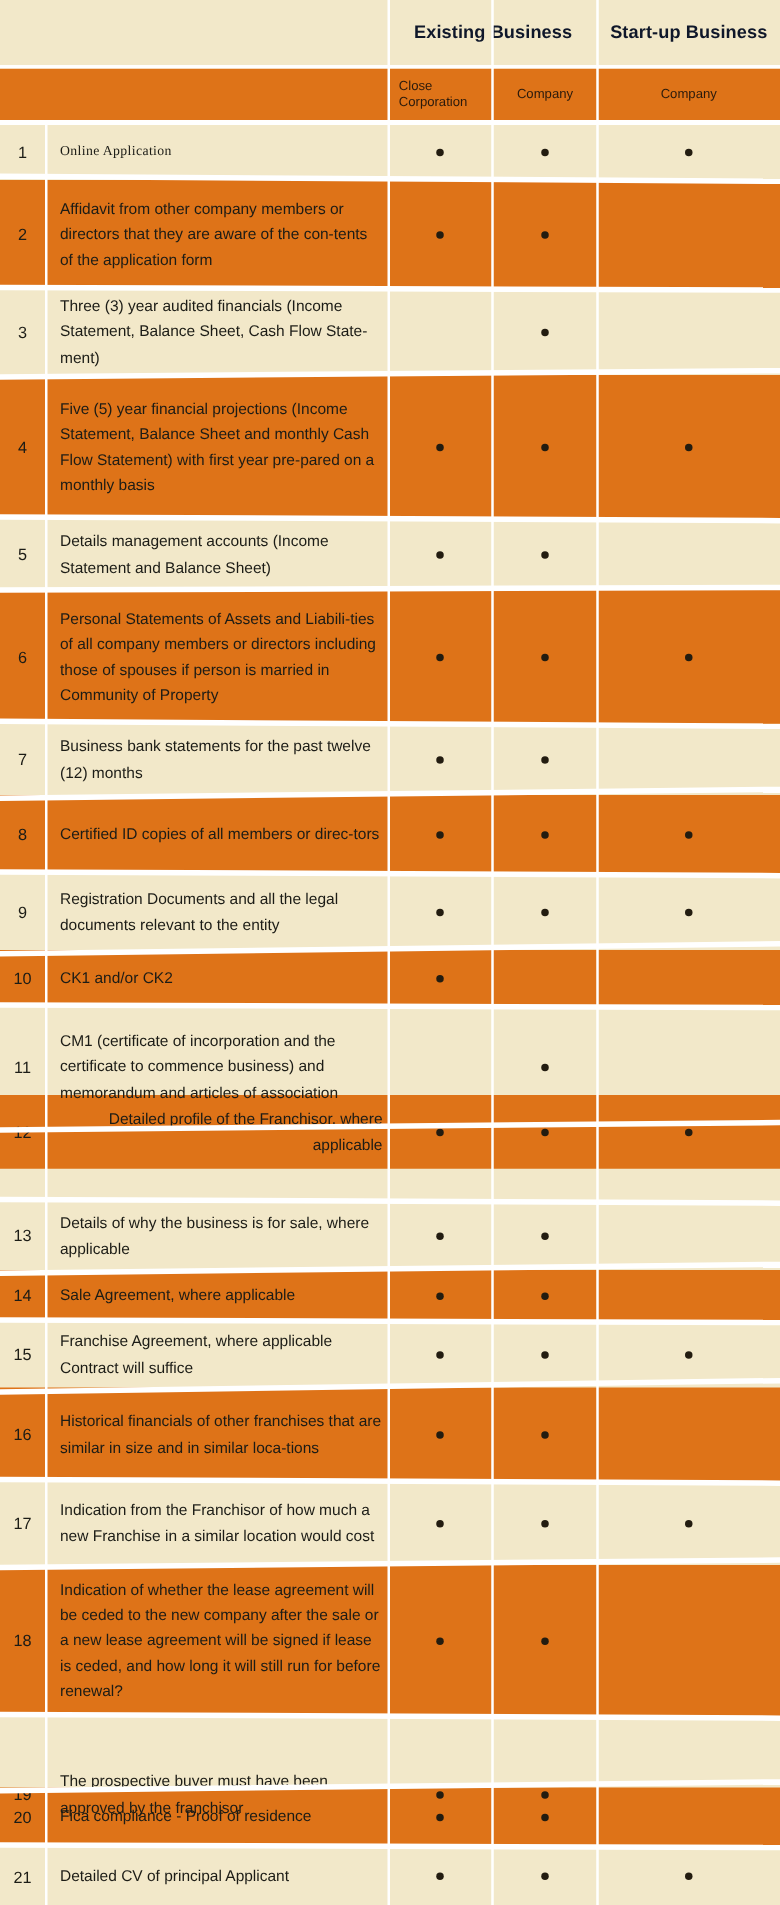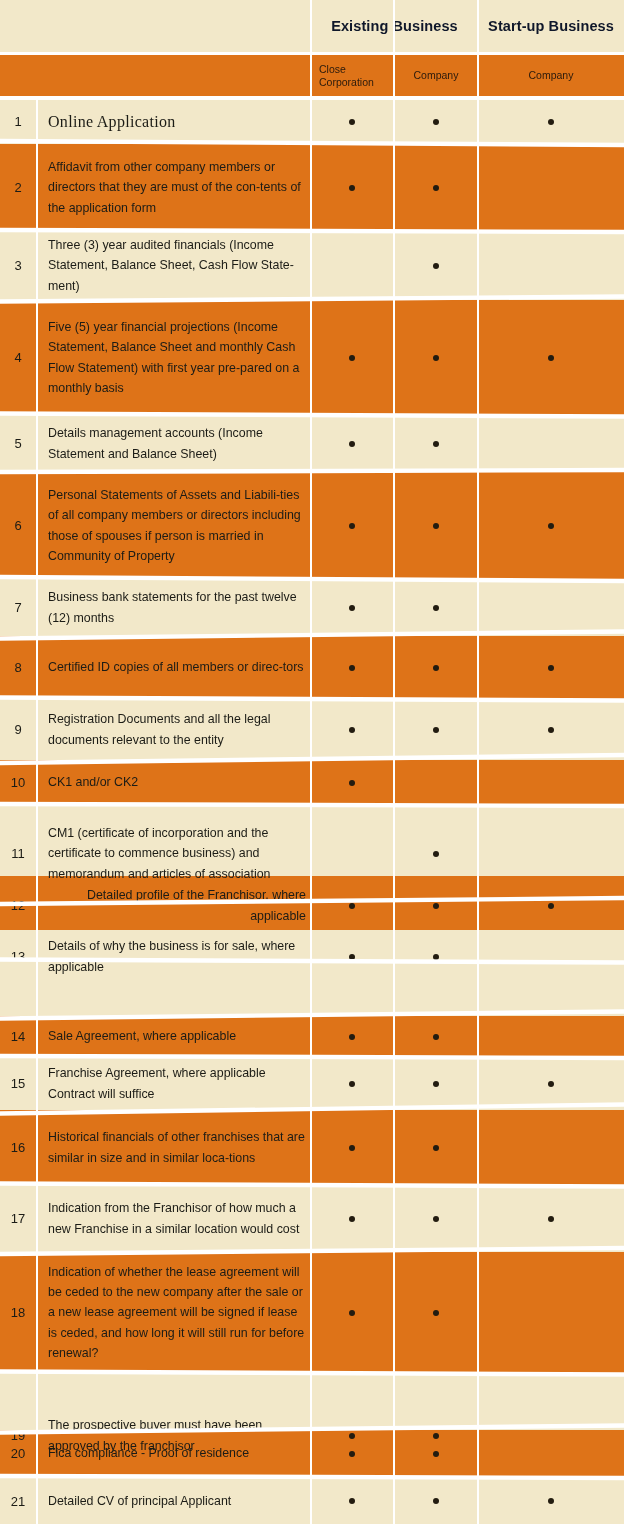--- a/index.html
+++ b/index.html
@@ -120,21 +120,21 @@
     height: 100%;
     display: flex;
     align-items: center;
     font-size: 12.4px;
     line-height: 1.62;
     color: #1c1c16;
     z-index: 3;
   }
   .label.serif {
     font-family: "Liberation Serif", serif;
-    font-size: 16px;
+    font-size: 11px;
     letter-spacing: .3px;
   }
   .mark {
     position: absolute;
     top: 0;
     height: 100%;
     display: flex;
     align-items: center;
     justify-content: center;
     z-index: 3;
@@ -190,21 +190,21 @@
           <span class="dot"></span>
         </div>
         <div class="mark c3">
           <span class="dot"></span>
         </div>
       </div>
       <div class="row orange" style="top: 144px; height: 87px;">
         <div class="rowbg"></div>
         <div class="num">2</div>
         <div class="label">
-          <span>Affidavit from other company members or directors that they are must of the con-tents of the application form</span>
+          <span>Affidavit from other company members or directors that they are aware of the con-tents of the application form</span>
         </div>
         <div class="mark c1">
           <span class="dot"></span>
         </div>
         <div class="mark c2">
           <span class="dot"></span>
         </div>
         <div class="mark c3"></div>
       </div>
       <div class="row beige" style="top: 232px; height: 67px;">
@@ -344,21 +344,21 @@
         <div class="mark c1">
           <span class="dot"></span>
         </div>
         <div class="mark c2">
           <span class="dot"></span>
         </div>
         <div class="mark c3">
           <span class="dot"></span>
         </div>
       </div>
-      <div class="row beige" style="top: 930px; height: 53px;">
+      <div class="row beige" style="top: 962px; height: 53px;">
         <div class="rowbg"></div>
         <div class="num">13</div>
         <div class="label">
           <span>Details of why the business is for sale, where applicable</span>
         </div>
         <div class="mark c1">
           <span class="dot"></span>
         </div>
         <div class="mark c2">
           <span class="dot"></span>

